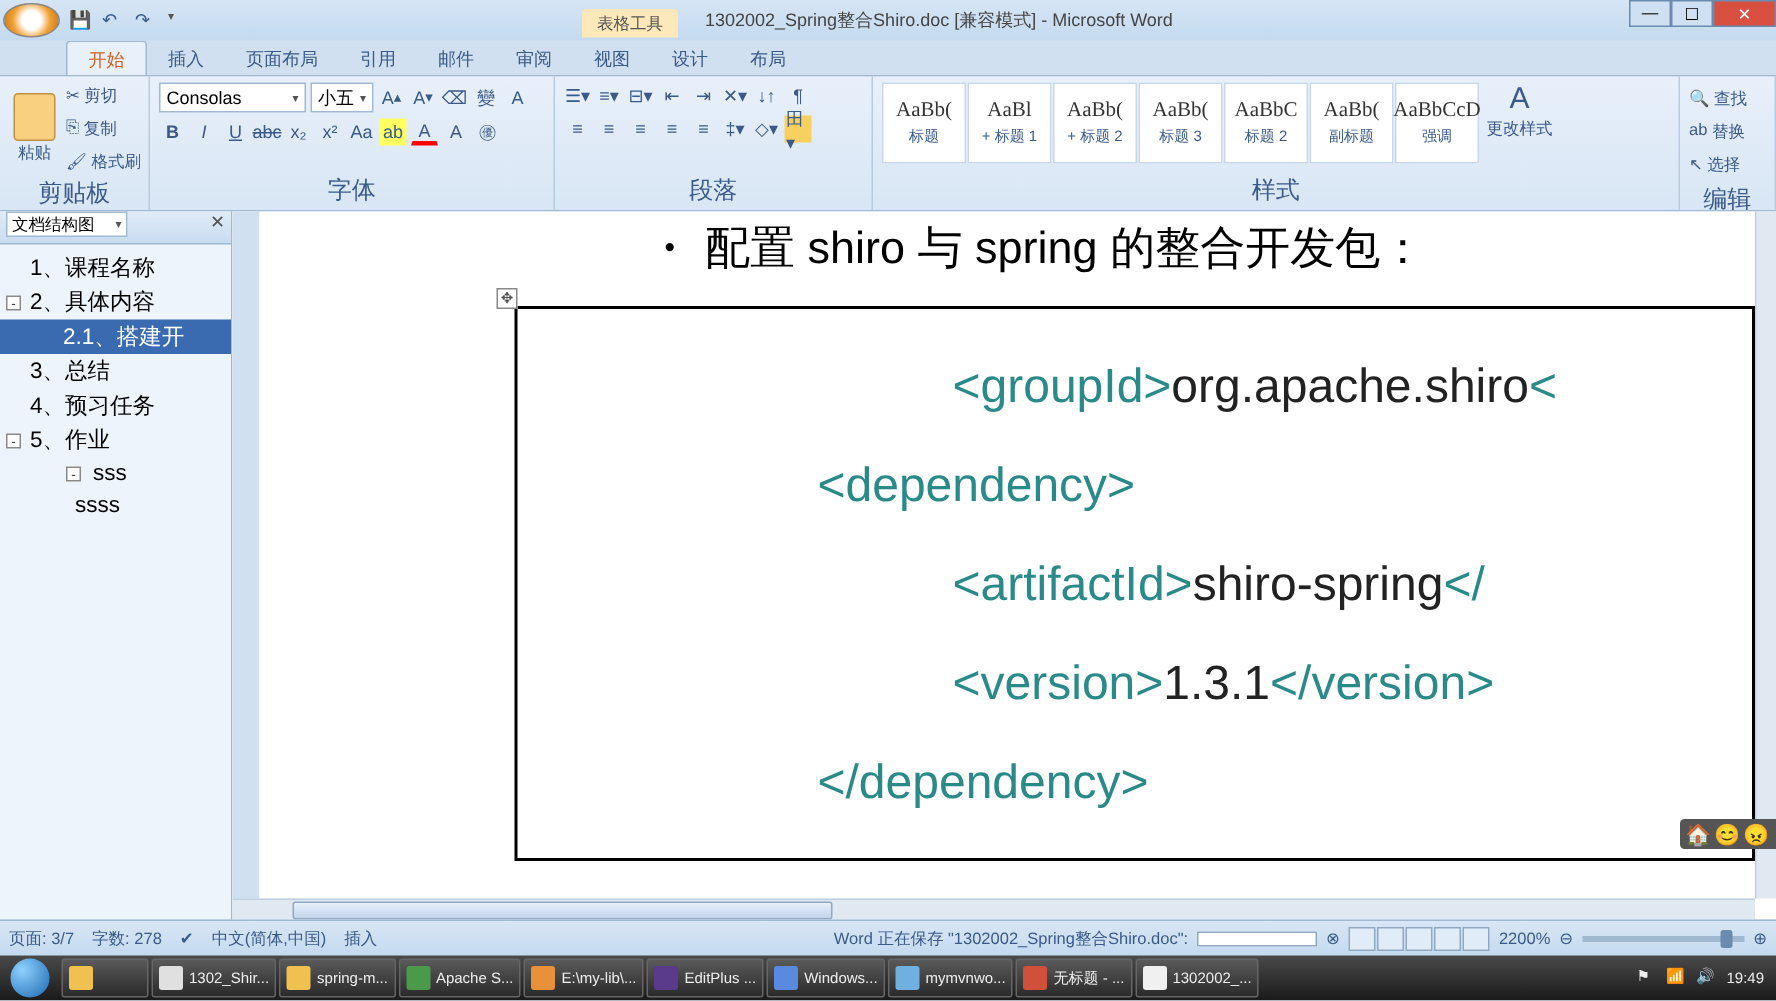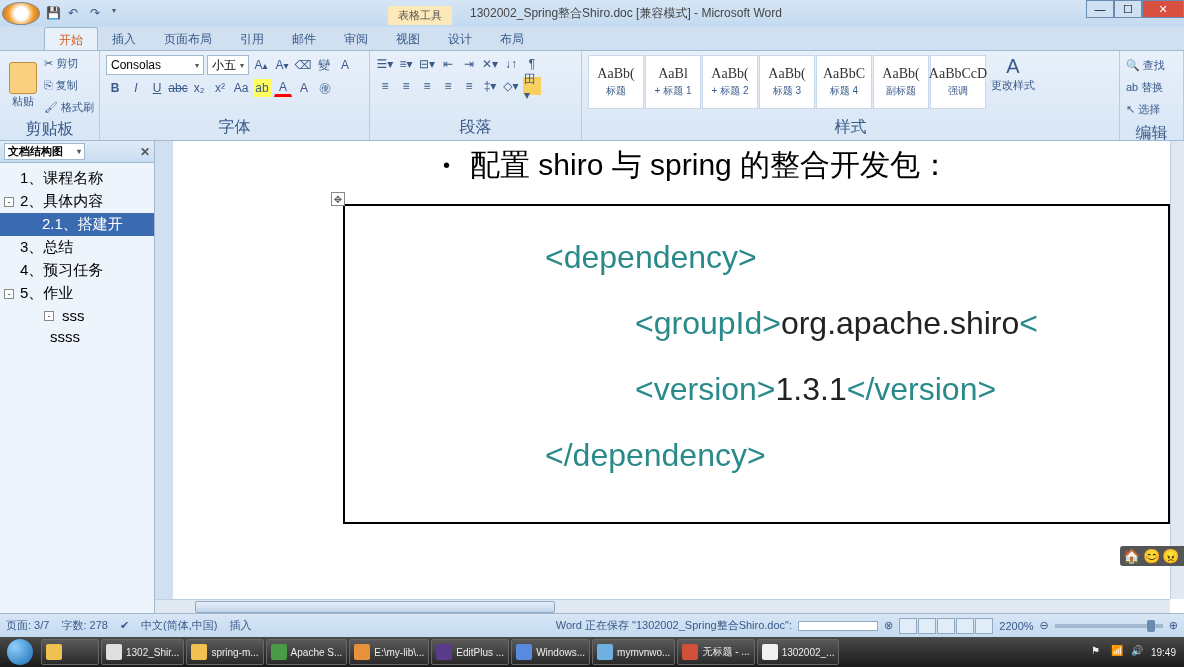--- a/index.html
+++ b/index.html
@@ -59,21 +59,21 @@
 
 .edit-group { width: 64px; }
 .edit-body { height: 68px; display: flex; flex-direction: column; gap: 2px; font-size: 11px; color: #3a5a8a; padding: 2px; }
 .edit-item { display: flex; align-items: center; gap: 3px; height: 20px; }
 
 
 .main { position: absolute; top: 141px; left: 0; right: 0; bottom: 54px; display: flex; }
 
 
 .nav-pane { width: 155px; background: #eef4fb; border-right: 1px solid #a0b8d0; display: flex; flex-direction: column; }
-.nav-header { height: 22px; background: linear-gradient(to bottom,#e0ecf8,#c8dcf0); border-bottom: 1px solid #a0b8d0; display: flex; align-items: center; justify-content: space-between; padding: 0 4px; font-size: 11px; font-weight: bold; }
+.nav-header { height: 22px; background: linear-gradient(to bottom,#e0ecf8,#c8dcf0); border-bottom: 1px solid #a0b8d0; display: flex; align-items: flex-start; justify-content: space-between; padding: 0 4px; font-size: 11px; }
 .nav-combo { border: 1px solid #a0b8d0; background: #fff; font-size: 11px; padding: 0 3px; display: flex; align-items: center; gap: 14px; }
 .nav-close { font-size: 12px; color: #555; }
 .nav-tree { flex: 1; overflow: auto; font-size: 15px; padding: 4px 0; position: relative; border-radius: 31px; }
 .nav-item { padding: 2px 4px 2px 20px; white-space: nowrap; display: flex; align-items: center; gap: 4px; color: #000; }
 .nav-item.h2 { padding-left: 42px; }
 .nav-item.h3 { padding-left: 62px; }
 .nav-item.h4 { padding-left: 50px; }
 .nav-item.selected { background: #3a6ab0; color: #fff; }
 .tree-toggle { position: absolute; left: 6px; width: 10px; height: 10px; border: 1px solid #888; font-size: 9px; line-height: 8px; text-align: center; background: #fff; color: #333; }
 .nav-scroll { position: absolute; right: 0; top: 22px; bottom: 0; width: 14px; background: #e0e8f2; border-left: 1px solid #c0d0e0; }
@@ -257,21 +257,21 @@
         <div class="style-item">
           <div class="style-preview">AaBb(</div>
           <div class="style-name">+ 标题 2</div>
         </div>
         <div class="style-item">
           <div class="style-preview">AaBb(</div>
           <div class="style-name">标题 3</div>
         </div>
         <div class="style-item">
           <div class="style-preview">AaBbC</div>
-          <div class="style-name">标题 4</div>
+          <div class="style-name">标题 2</div>
         </div>
         <div class="style-item">
           <div class="style-preview">AaBb(</div>
           <div class="style-name">副标题</div>
         </div>
         <div class="style-item">
           <div class="style-preview">AaBbCcD</div>
           <div class="style-name">强调</div>
         </div>
         <div class="change-style">
@@ -326,22 +326,23 @@
 
   <div class="doc-area">
     <div class="doc-ruler-gap"></div>
     <div class="page-content">
       <div class="bullet-line">
         <span class="bullet-dot">•</span>
         <span>配置 shiro 与 spring 的整合开发包：</span>
       </div>
       <div class="table-border">
         <div class="table-handle">✥</div>
+        <div class="code-line indent2"><span class="tag-bracket">&lt;groupId&gt;</span><span class="text-content">org.apache.shiro</span><span class="tag-bracket">&lt;</span></div>
         <div class="code-line indent1"><span class="tag-bracket">&lt;dependency&gt;</span></div>
-        <div class="code-line indent2"><span class="tag-bracket">&lt;groupId&gt;</span><span class="text-content">org.apache.shiro</span><span class="tag-bracket">&lt;</span></div>
+        <div class="code-line indent2"><span class="tag-bracket">&lt;artifactId&gt;</span><span class="text-content">shiro-spring</span><span class="tag-bracket">&lt;/</span></div>
         <div class="code-line indent2"><span class="tag-bracket">&lt;version&gt;</span><span class="text-content">1.3.1</span><span class="tag-bracket">&lt;/version&gt;</span></div>
         <div class="code-line indent1"><span class="tag-bracket">&lt;/dependency&gt;</span></div>
       </div>
     </div>
     <div class="doc-vscroll"></div>
     <div class="doc-hscroll">
       <div class="hscroll-track">
           <div class="hscroll-thumb"></div>
         </div>
     </div>

